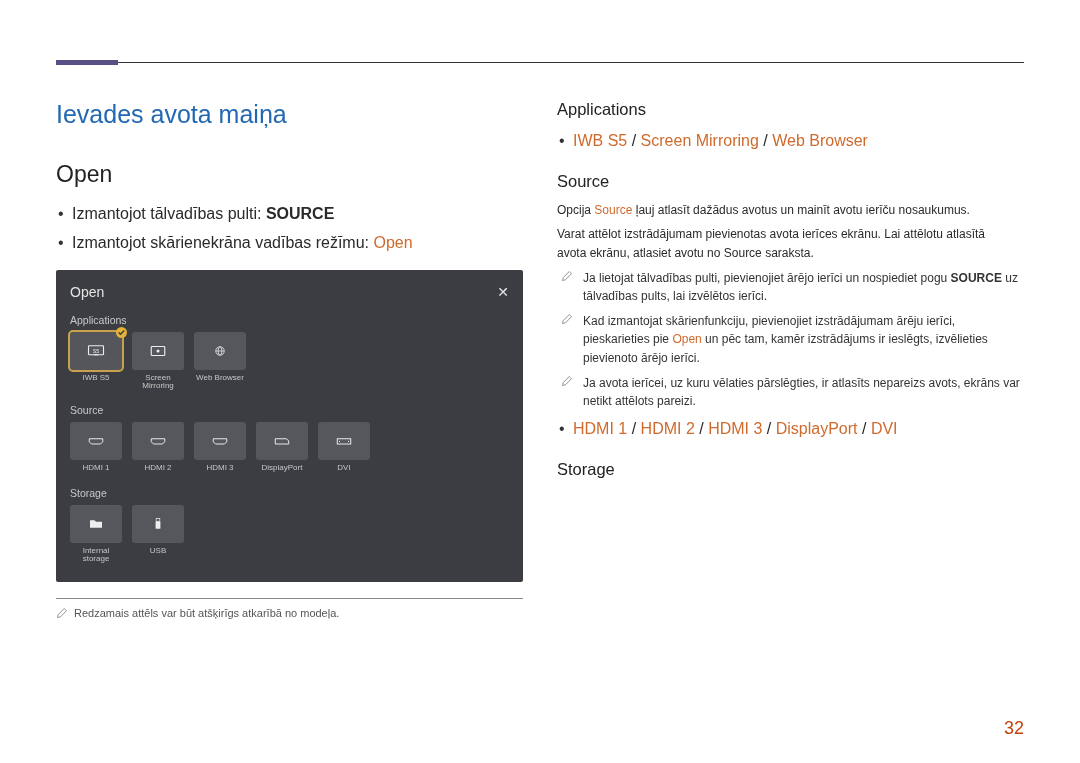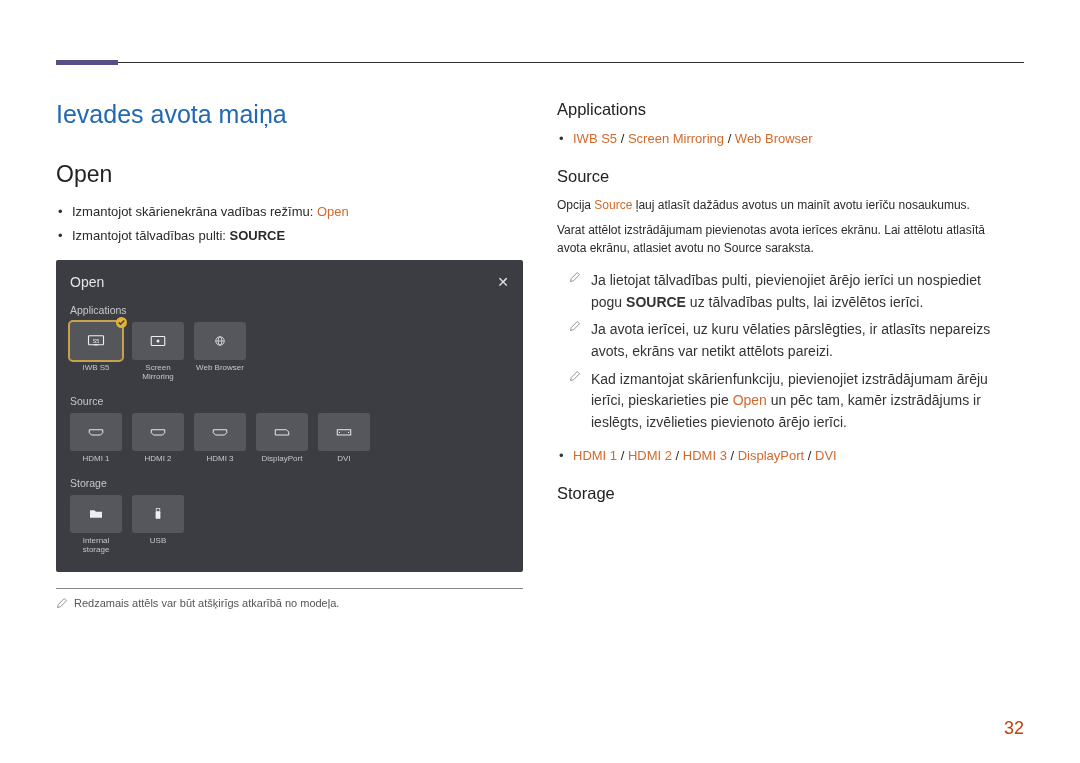--- a/index.html
+++ b/index.html
@@ -4,24 +4,24 @@
 <style>
 html,body{margin:0;padding:0;font-family:"Segoe UI",Arial,sans-serif;color:#2a2a2a;background:#fff}
 .page{width:1080px;height:763px;box-sizing:border-box;position:relative}
 .topbar{position:absolute;top:62px;left:56px;right:56px;border-top:1px solid #333}
 .topbar:before{content:"";position:absolute;left:0;top:-3px;width:62px;height:5px;background:#5a4e87}
 .cols{position:absolute;top:100px;left:56px;right:56px;display:flex;gap:34px}
 .col{flex:1;min-width:0}
 .maintitle{font-size:25px;color:#2268b3;font-weight:400;margin:0 0 32px 0}
 .h2{font-size:23px;color:#222;margin:0 0 14px 0;font-weight:400}
 .h3{font-size:16.5px;color:#222;margin:0 0 10px 0;font-weight:400}
-ul.blt{list-style:none;margin:0 0 6px 0;padding:0;font-size:13px;line-height:1.55}
+ul.blt{list-style:none;margin:0 0 6px 0;padding:0;font-size:16px;line-height:1.55}
 ul.blt>li{position:relative;padding-left:16px;margin-bottom:4px}
 ul.blt>li:before{content:"•";position:absolute;left:2px;top:0;color:#333}
-ul.note{list-style:none;margin:12px;padding:0;font-size:14px;line-height:1.55;color:#333}
+ul.note{list-style:none;margin:4px;padding:0;font-size:12px;line-height:1.55;color:#333}
 ul.note>li{position:relative;padding-left:22px;margin-bottom:6px}
 ul.note>li .pen{position:absolute;left:0;top:1px;opacity:.7}
 .orange{color:#d06a2c}
 b{font-weight:600}
 .panel{background:#3b3d42;color:#cfcfcf;border-radius:2px;padding:14px 14px 18px 14px;margin-top:14px;font-size:11px}
 .panel-top{display:flex;justify-content:space-between;align-items:center;color:#e4e4e4;font-size:14px;margin-bottom:14px}
 .panel-x{font-size:14px;cursor:default}
 .lbl{font-size:10.5px;color:#c8c8c8;margin:4px 0 6px 0}
 .row{display:flex;gap:10px;margin-bottom:14px}
 .tile{width:52px;height:38px;background:#55575c;border-radius:3px;display:flex;flex-direction:column;align-items:center;justify-content:center;color:#e8e8e8;position:relative}
@@ -44,24 +44,24 @@
 <div class="page">
   <div class="topbar"></div>
 
   <div class="cols">
 
     <div class="col">
       <h1 class="maintitle">Ievades avota maiņa</h1>
       <div class="h2">Open</div>
       <ul class="blt">
         <li>
+          <span>Izmantojot tālvadības pulti: </span><b>SOURCE</b>
+        </li>
+        <li>
           <span>Izmantojot skārienekrāna vadības režīmu: </span><span class="orange">Open</span>
-        </li>
-        <li>
-          <span>Izmantojot tālvadības pulti: </span><b>SOURCE</b>
         </li>
       </ul>
 
       <div class="panel">
         <div class="panel-top">
           <span>Open</span>
           <span class="panel-x">✕</span>
         </div>
 
         <div class="lbl">Applications</div>
@@ -202,29 +202,29 @@
               </svg>
             </span>
           <span>Ja lietojat tālvadības pulti, pievienojiet ārējo ierīci un nospiediet pogu </span><b>SOURCE</b><span> uz tālvadības pults, lai izvēlētos ierīci.</span>
         </li>
         <li>
           <span class="pen">
               <svg width="12" height="12" viewBox="0 0 16 16">
                 <path d="M2 14l1-4 8-8 3 3-8 8-4 1z" fill="none" stroke="#555" stroke-width="1.2"></path>
               </svg>
             </span>
-          <span>Ja avota ierīcei, uz kuru vēlaties pārslēgties, ir atlasīts nepareizs avots, ekrāns var netikt attēlots pareizi.</span>
+          <span>Kad izmantojat skārienfunkciju, pievienojiet izstrādājumam ārēju ierīci, pieskarieties pie </span><span class="orange">Open</span><span> un pēc tam, kamēr izstrādājums ir ieslēgts, izvēlieties pievienoto ārējo ierīci.</span>
         </li>
         <li>
           <span class="pen">
               <svg width="12" height="12" viewBox="0 0 16 16">
                 <path d="M2 14l1-4 8-8 3 3-8 8-4 1z" fill="none" stroke="#555" stroke-width="1.2"></path>
               </svg>
             </span>
-          <span>Kad izmantojat skārienfunkciju, pievienojiet izstrādājumam ārēju ierīci, pieskarieties pie </span><span class="orange">Open</span><span> un pēc tam, kamēr izstrādājums ir ieslēgts, izvēlieties pievienoto ārējo ierīci.</span>
+          <span>Ja avota ierīcei, uz kuru vēlaties pārslēgties, ir atlasīts nepareizs avots, ekrāns var netikt attēlots pareizi.</span>
         </li>
       </ul>
       <ul class="blt" style="margin-top:6px">
         <li>
           <span class="orange">HDMI 1</span><span> / </span><span class="orange">HDMI 2</span><span> / </span><span class="orange">HDMI 3</span><span> / </span><span class="orange">DisplayPort</span><span> / </span><span class="orange">DVI</span>
         </li>
       </ul>
 
       <div class="h3" style="margin-top:18px">Storage</div>
     </div>

